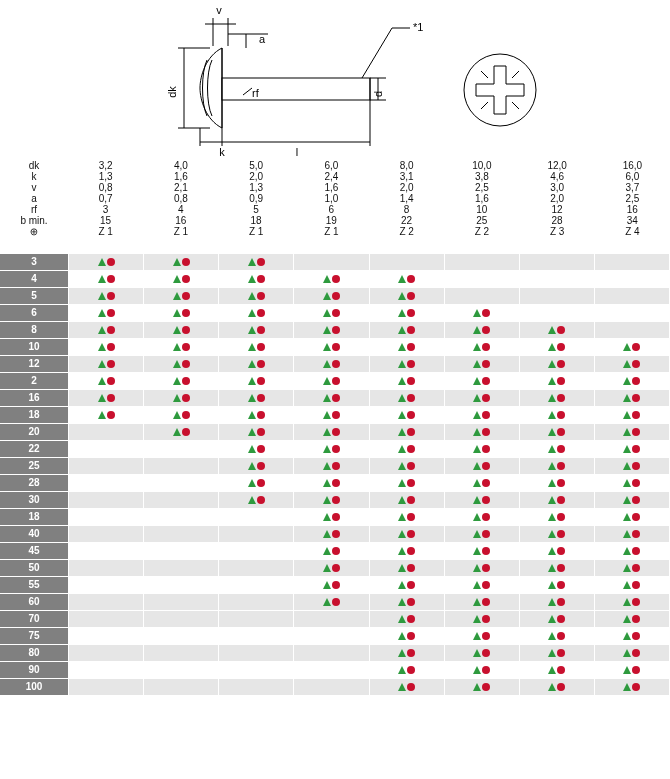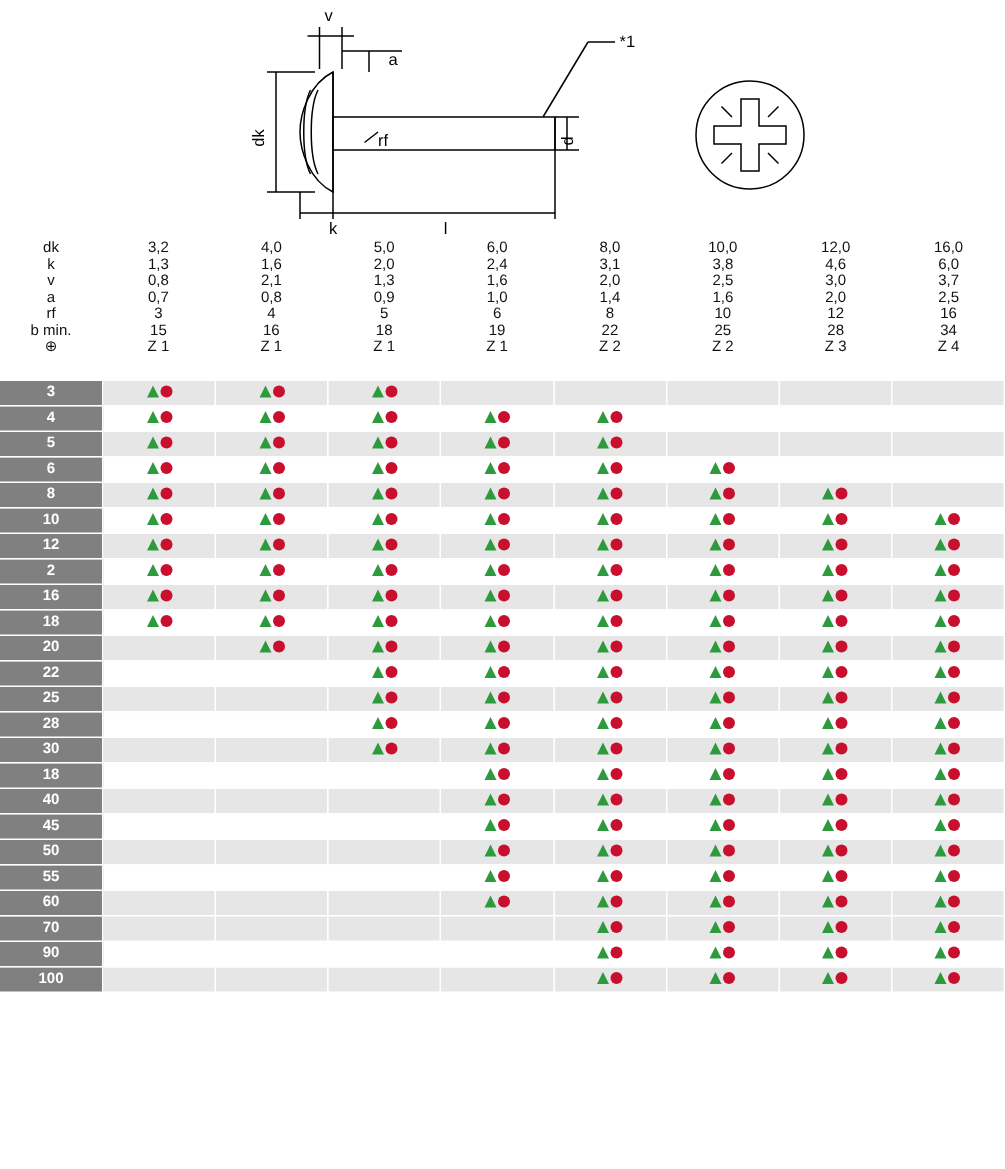--- a/index.html
+++ b/index.html
@@ -493,20 +493,42 @@
           <td></td>
           <td></td>
           <td></td>
           <td></td>
           <td><span class="marks"><span class="tri"></span><span class="dot"></span></span></td>
           <td><span class="marks"><span class="tri"></span><span class="dot"></span></span></td>
           <td><span class="marks"><span class="tri"></span><span class="dot"></span></span></td>
           <td><span class="marks"><span class="tri"></span><span class="dot"></span></span></td>
         </tr>
         <tr>
+          <td class="len">75</td>
+          <td></td>
+          <td></td>
+          <td></td>
+          <td></td>
+          <td><span class="marks"><span class="tri"></span><span class="dot"></span></span></td>
+          <td><span class="marks"><span class="tri"></span><span class="dot"></span></span></td>
+          <td><span class="marks"><span class="tri"></span><span class="dot"></span></span></td>
+          <td><span class="marks"><span class="tri"></span><span class="dot"></span></span></td>
+        </tr>
+        <tr class="alt">
+          <td class="len">80</td>
+          <td></td>
+          <td></td>
+          <td></td>
+          <td></td>
+          <td><span class="marks"><span class="tri"></span><span class="dot"></span></span></td>
+          <td><span class="marks"><span class="tri"></span><span class="dot"></span></span></td>
+          <td><span class="marks"><span class="tri"></span><span class="dot"></span></span></td>
+          <td><span class="marks"><span class="tri"></span><span class="dot"></span></span></td>
+        </tr>
+        <tr>
           <td class="len">90</td>
           <td></td>
           <td></td>
           <td></td>
           <td></td>
           <td><span class="marks"><span class="tri"></span><span class="dot"></span></span></td>
           <td><span class="marks"><span class="tri"></span><span class="dot"></span></span></td>
           <td><span class="marks"><span class="tri"></span><span class="dot"></span></span></td>
           <td><span class="marks"><span class="tri"></span><span class="dot"></span></span></td>
         </tr>

